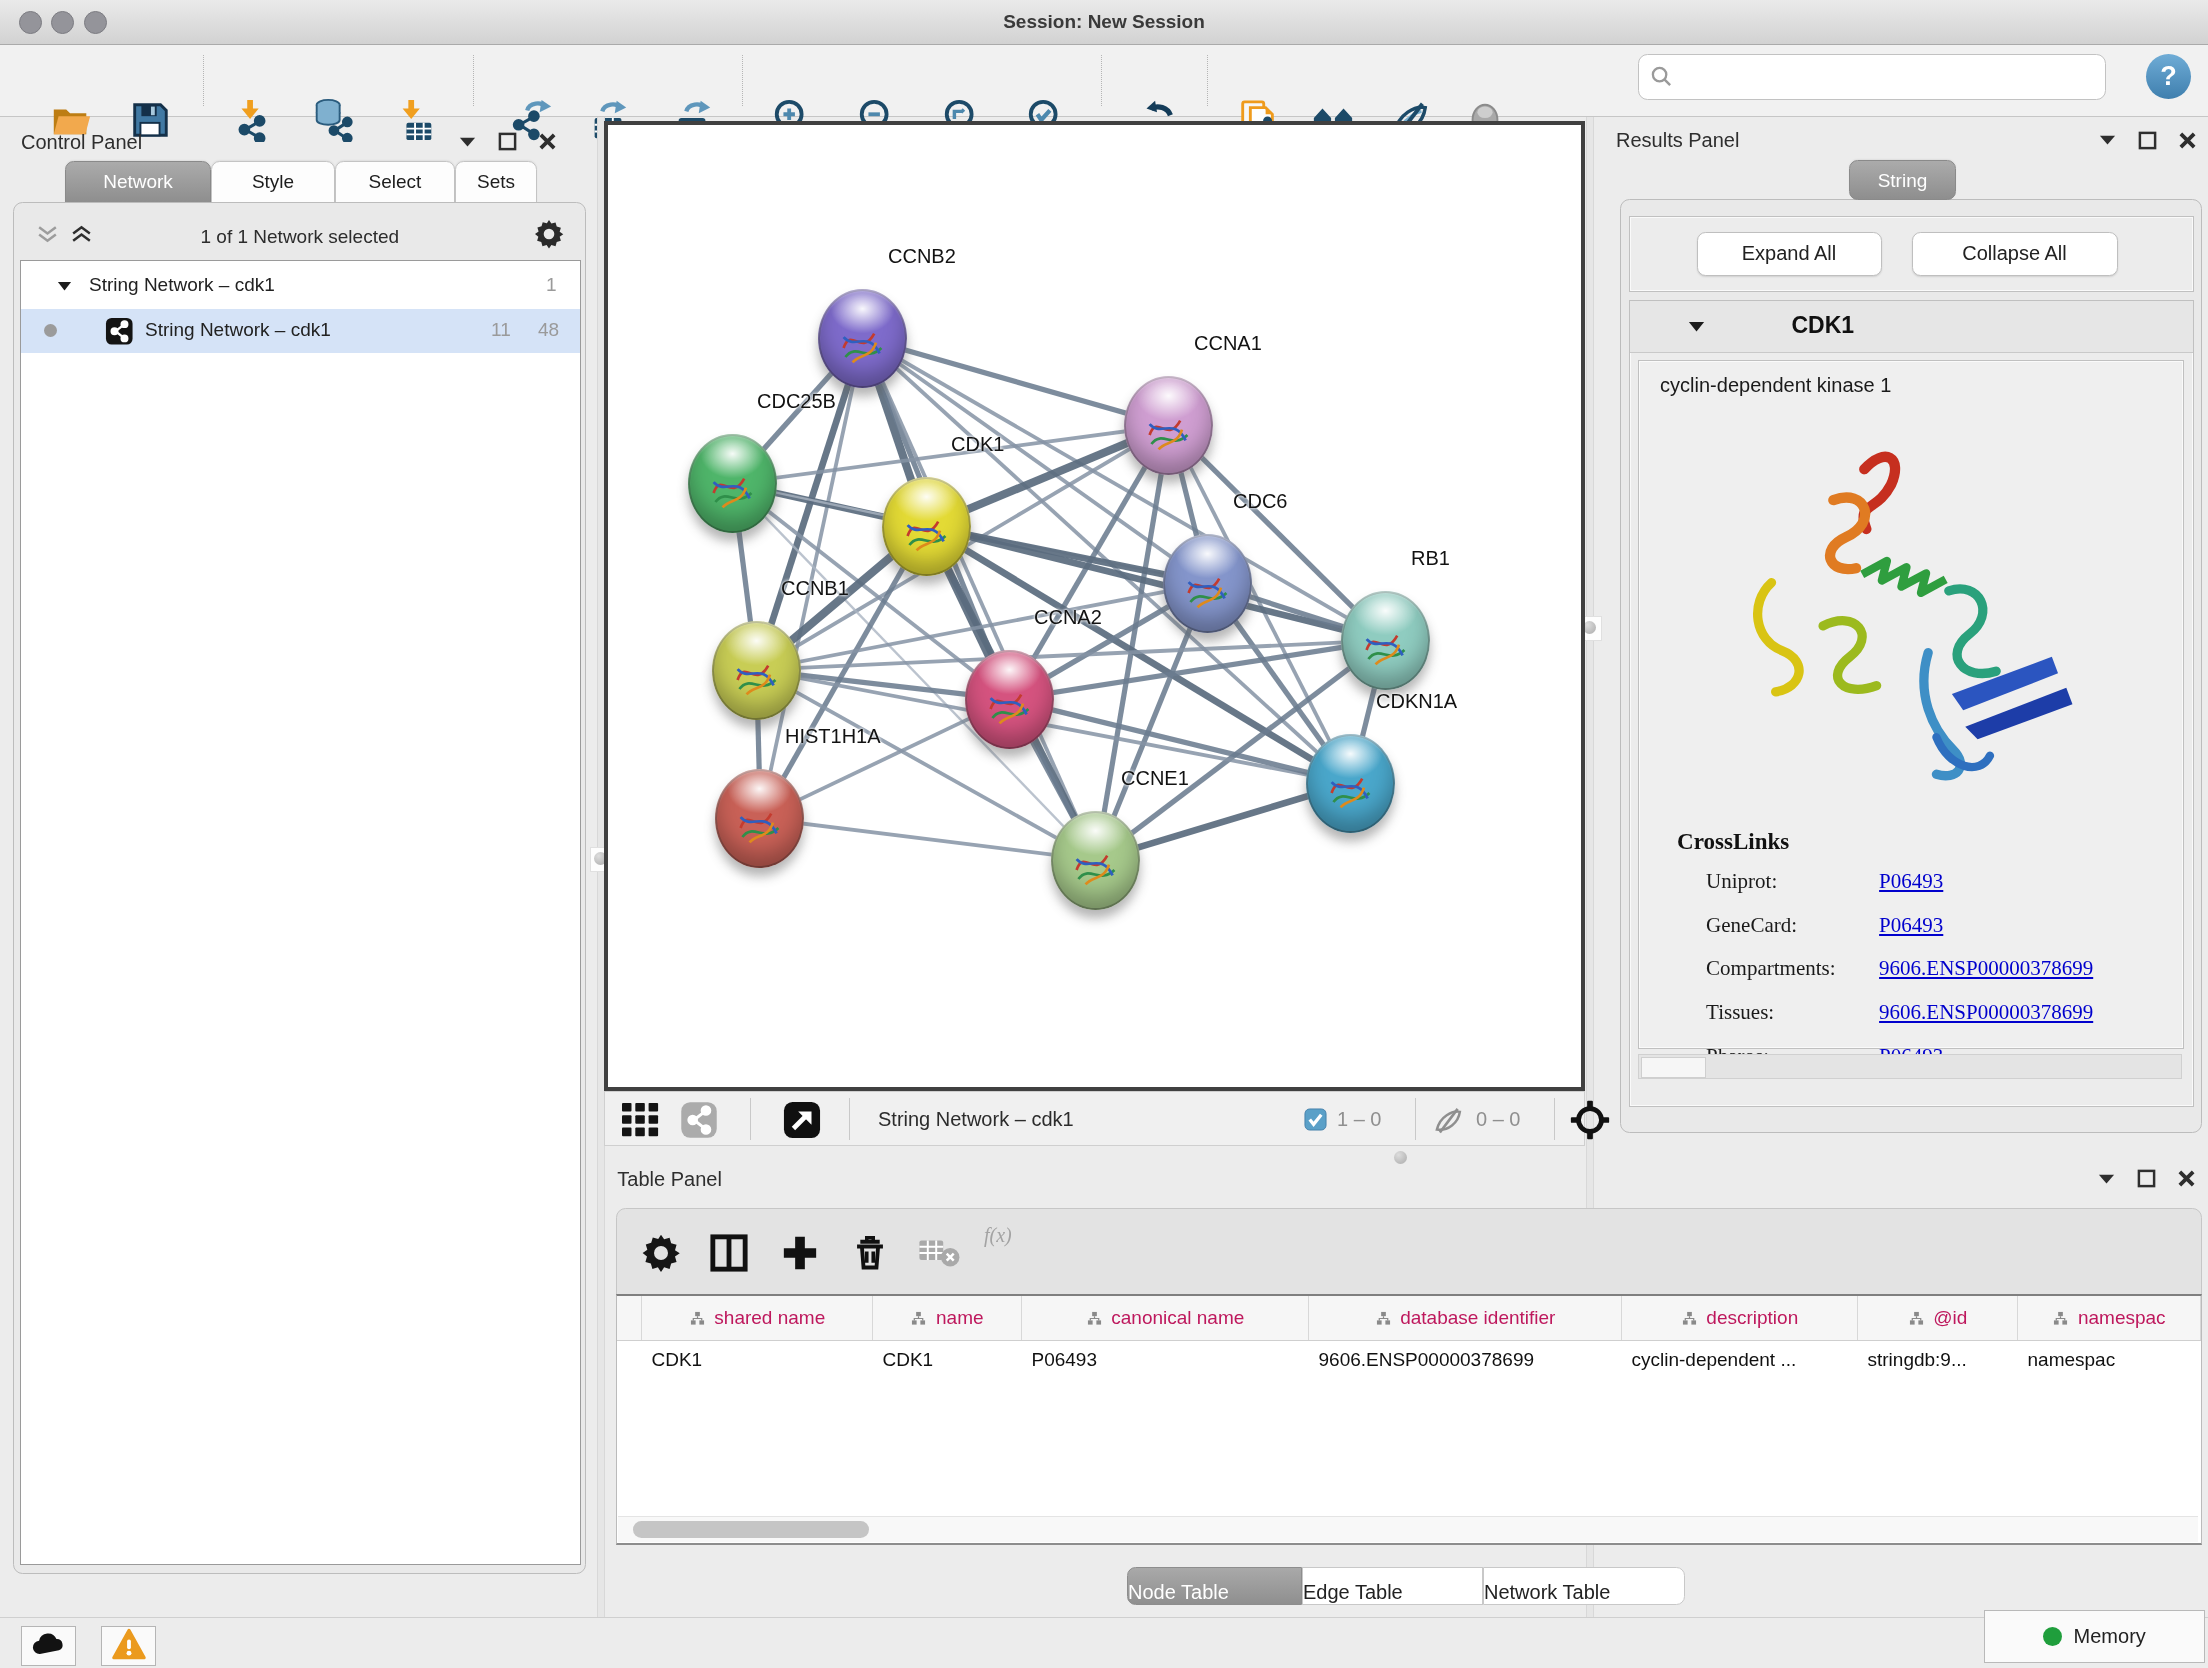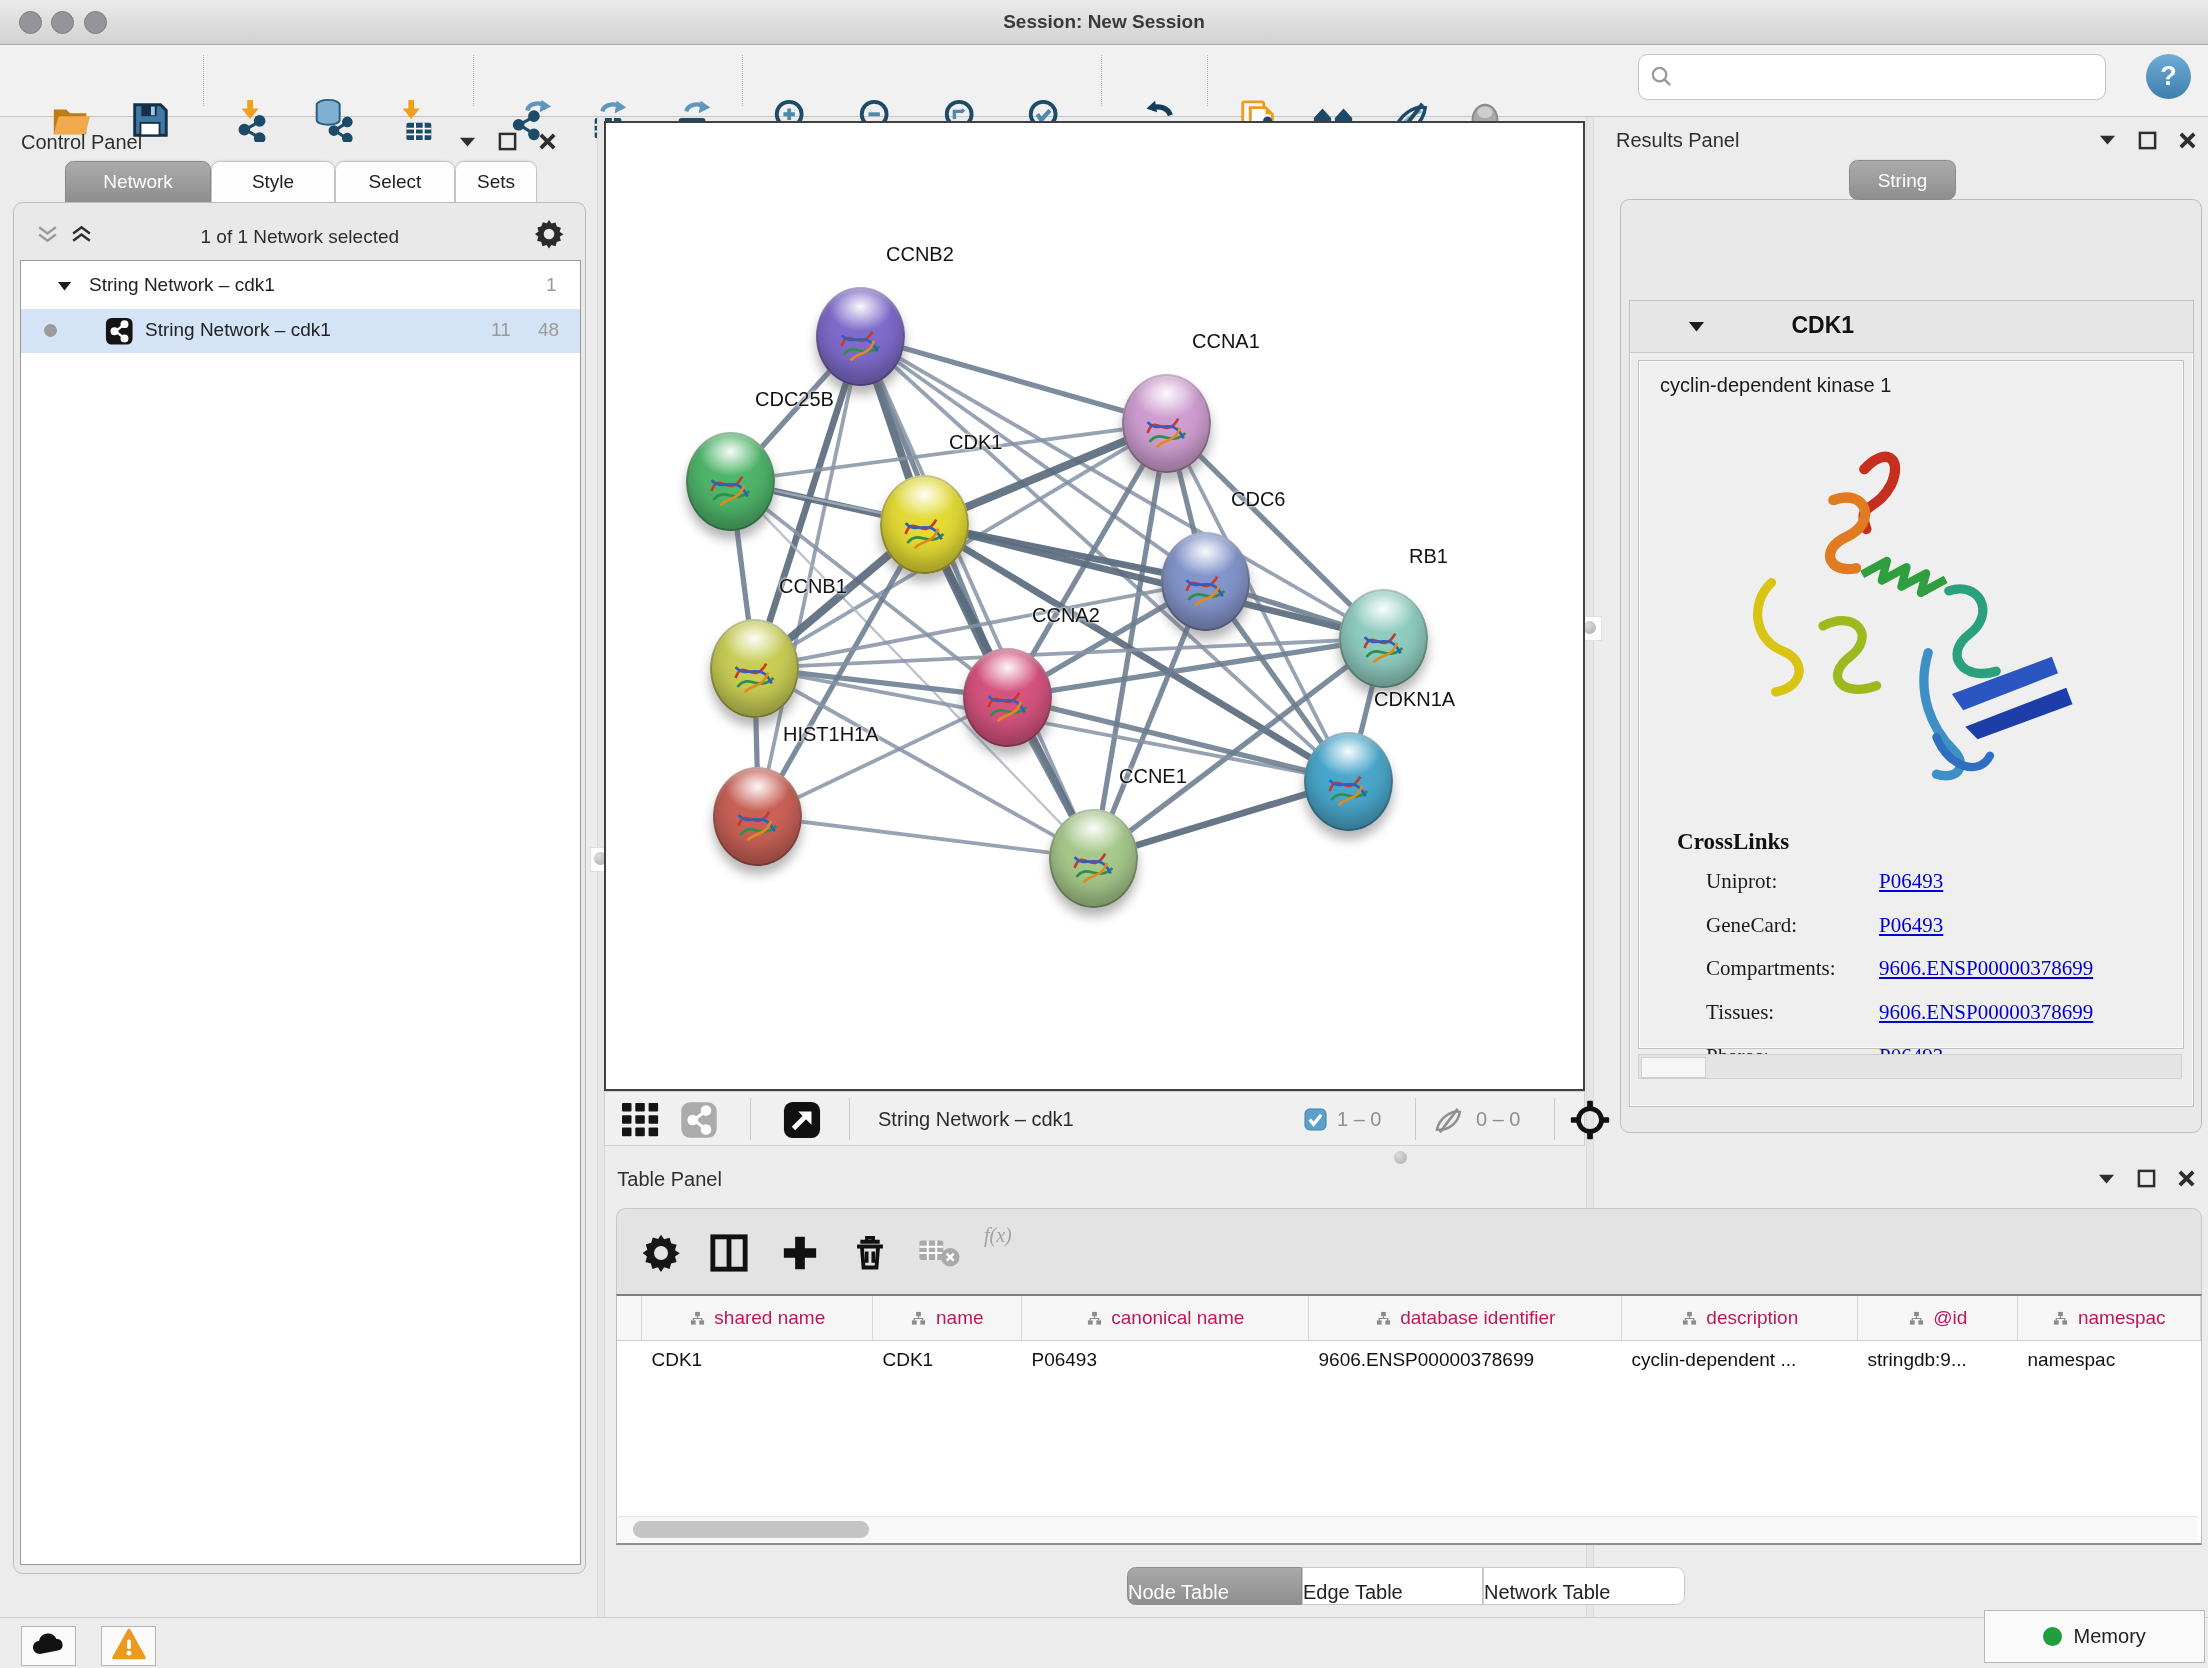--- a/index.html
+++ b/index.html
@@ -32,21 +32,21 @@
   .ph-btns svg{display:block;}
   .tab{position:absolute;top:0;height:42px;box-sizing:border-box;border:1px solid #c4c4c4;
     background:#fdfdfd;border-radius:8.6px 8.6px 0 0;text-align:center;font-size:19px;
     line-height:40px;color:#1d1d1d;cursor:pointer;box-shadow:0 -1px 1.9px rgba(0,0,0,.06);}
   .tab.sel{background:linear-gradient(#ababab,#8e8e8e);color:#fff;border-color:#8a8a8a;}
   .groupbox{position:absolute;background:#e9e9e9;border:1px solid #bcbcbc;border-radius:9.5px;}
   
   .tree-row{position:absolute;left:0;width:100%;height:44px;font-size:19px;}
   
   .net-canvas{position:absolute;left:604px;top:121px;width:981px;height:970px;
-    background:#fff;border:2px solid #404040;box-sizing:border-box;overflow:hidden;}
+    background:#fff;border:4px solid #404040;box-sizing:border-box;overflow:hidden;}
   .net-canvas > svg.edges{position:absolute;left:0;top:0;}
   .node{position:absolute;width:89px;height:99px;border-radius:50%;
     background:radial-gradient(ellipse 58% 40% at 50% 20%,rgba(255,255,255,.95),rgba(255,255,255,0) 62%),var(--c,#999);
     box-shadow:inset 0 -13.3px 21px rgba(0,0,0,.30),inset 0 1.9px 2.9px rgba(255,255,255,.55),
       inset 0 0 0 1.9px rgba(30,30,30,.28),0 8.6px 10.5px rgba(90,90,90,.45);}
   .node svg{position:absolute;left:11.4px;top:23px;width:67px;height:63px;}
   .node-label{position:absolute;font-size:20px;color:#121212;white-space:nowrap;
     text-shadow:0 0 2.9px #fff,0 0 3.8px #fff;}
   .net-status{position:absolute;left:604px;top:1091px;width:981px;height:55px;
     background:#f0f0f0;border:1px solid #cfcfcf;box-sizing:border-box;}
@@ -543,20 +543,24 @@
         </svg>
       <svg width="19" height="19" viewBox="0 0 20 20">
           <rect x="2" y="2" width="16" height="16" fill="none" stroke="#2e2e2e" stroke-width="2.6"></rect>
         </svg>
       <svg width="19" height="19" viewBox="0 0 20 20">
           <path d="M3 3l14 14M17 3L3 17" stroke="#2e2e2e" stroke-width="4"></path>
         </svg>
     </div>
     <div class="groupbox" style="left:21px;top:78px;width:580px;height:932px"></div>
     <div class="tab sel" style="left:250px;top:39px;width:107px;height:40px;border-radius:8.6px">String</div>
+    <div class="rs-box" style="left:29.5px;top:95px;width:563px;height:74px;background:#ececec">
+      <div class="abs" style="left:67px;top:15px;width:183px;height:42px;background:#fff;border:1px solid #bfbfbf;border-radius:8.6px;text-align:center;line-height:40px;font-size:20px;box-shadow:0 1px 1.9px rgba(0,0,0,.12)">Expand All</div>
+      <div class="abs" style="left:282px;top:15px;width:204px;height:42px;background:#fff;border:1px solid #bfbfbf;border-radius:8.6px;text-align:center;line-height:40px;font-size:20px;box-shadow:0 1px 1.9px rgba(0,0,0,.12)">Collapse All</div>
+    </div>
     <div class="rs-box" style="left:29.5px;top:179px;width:563px;height:805px;background:#ececec">
       <div class="abs" style="left:0;top:0;width:100%;height:51px;background:#e6e6e6;border-bottom:1px solid #c9c9c9">
         <svg class="abs" style="left:57px;top:19px" width="19" height="13.3" viewBox="0 0 20 14">
             <polygon points="2,2 18,2 10,12" fill="#1c1c1c"></polygon>
           </svg>
         <span class="abs" style="left:162px;top:10.5px;font-size:23px;font-weight:bold;color:#111">CDK1</span>
       </div>
       <div class="rs-box" style="left:8.6px;top:59px;width:544px;height:687px;background:#efefef">
         <div class="abs" style="left:21px;top:13.3px;font-size:20px;color:#1a1a1a">cyclin-dependent kinase 1</div>
         <svg class="abs" style="left:67px;top:67px" width="399" height="371" viewBox="0 0 380 360">

